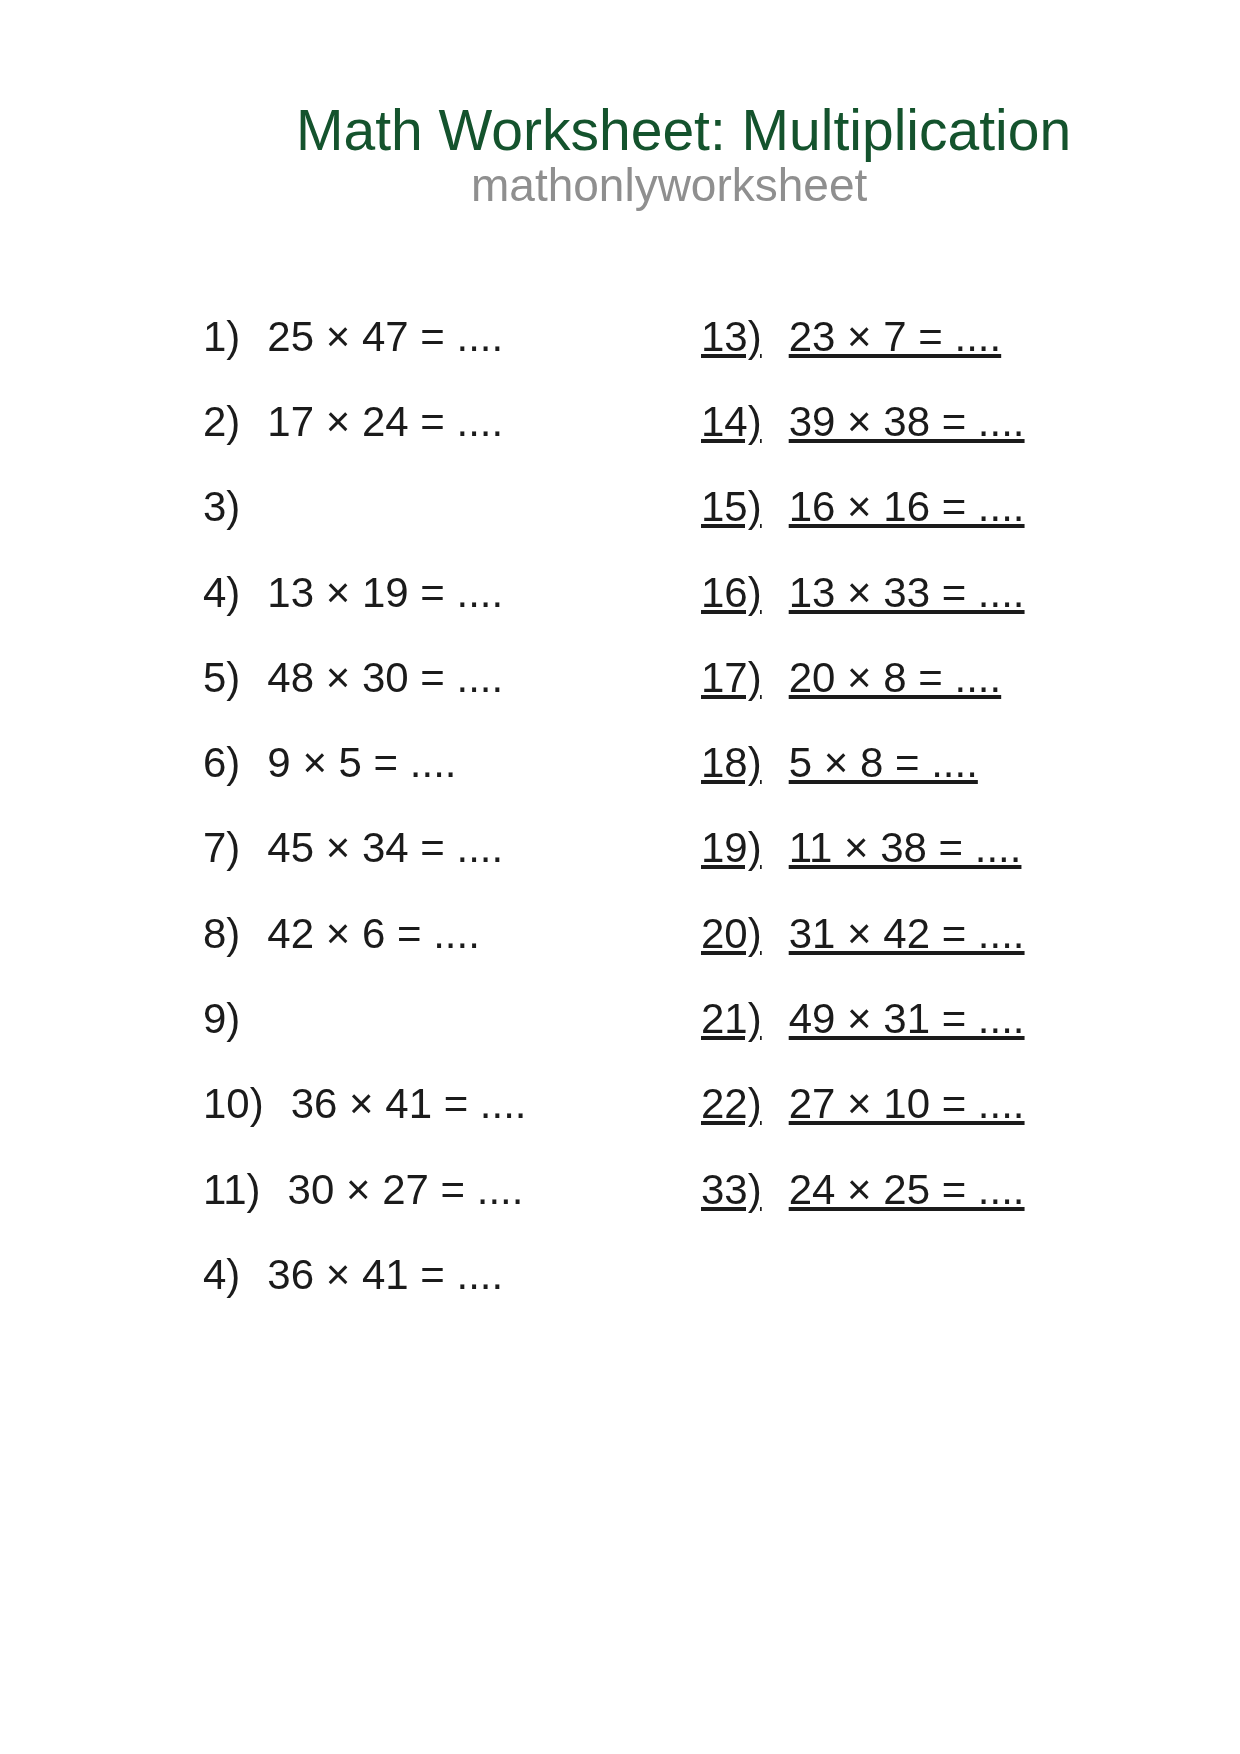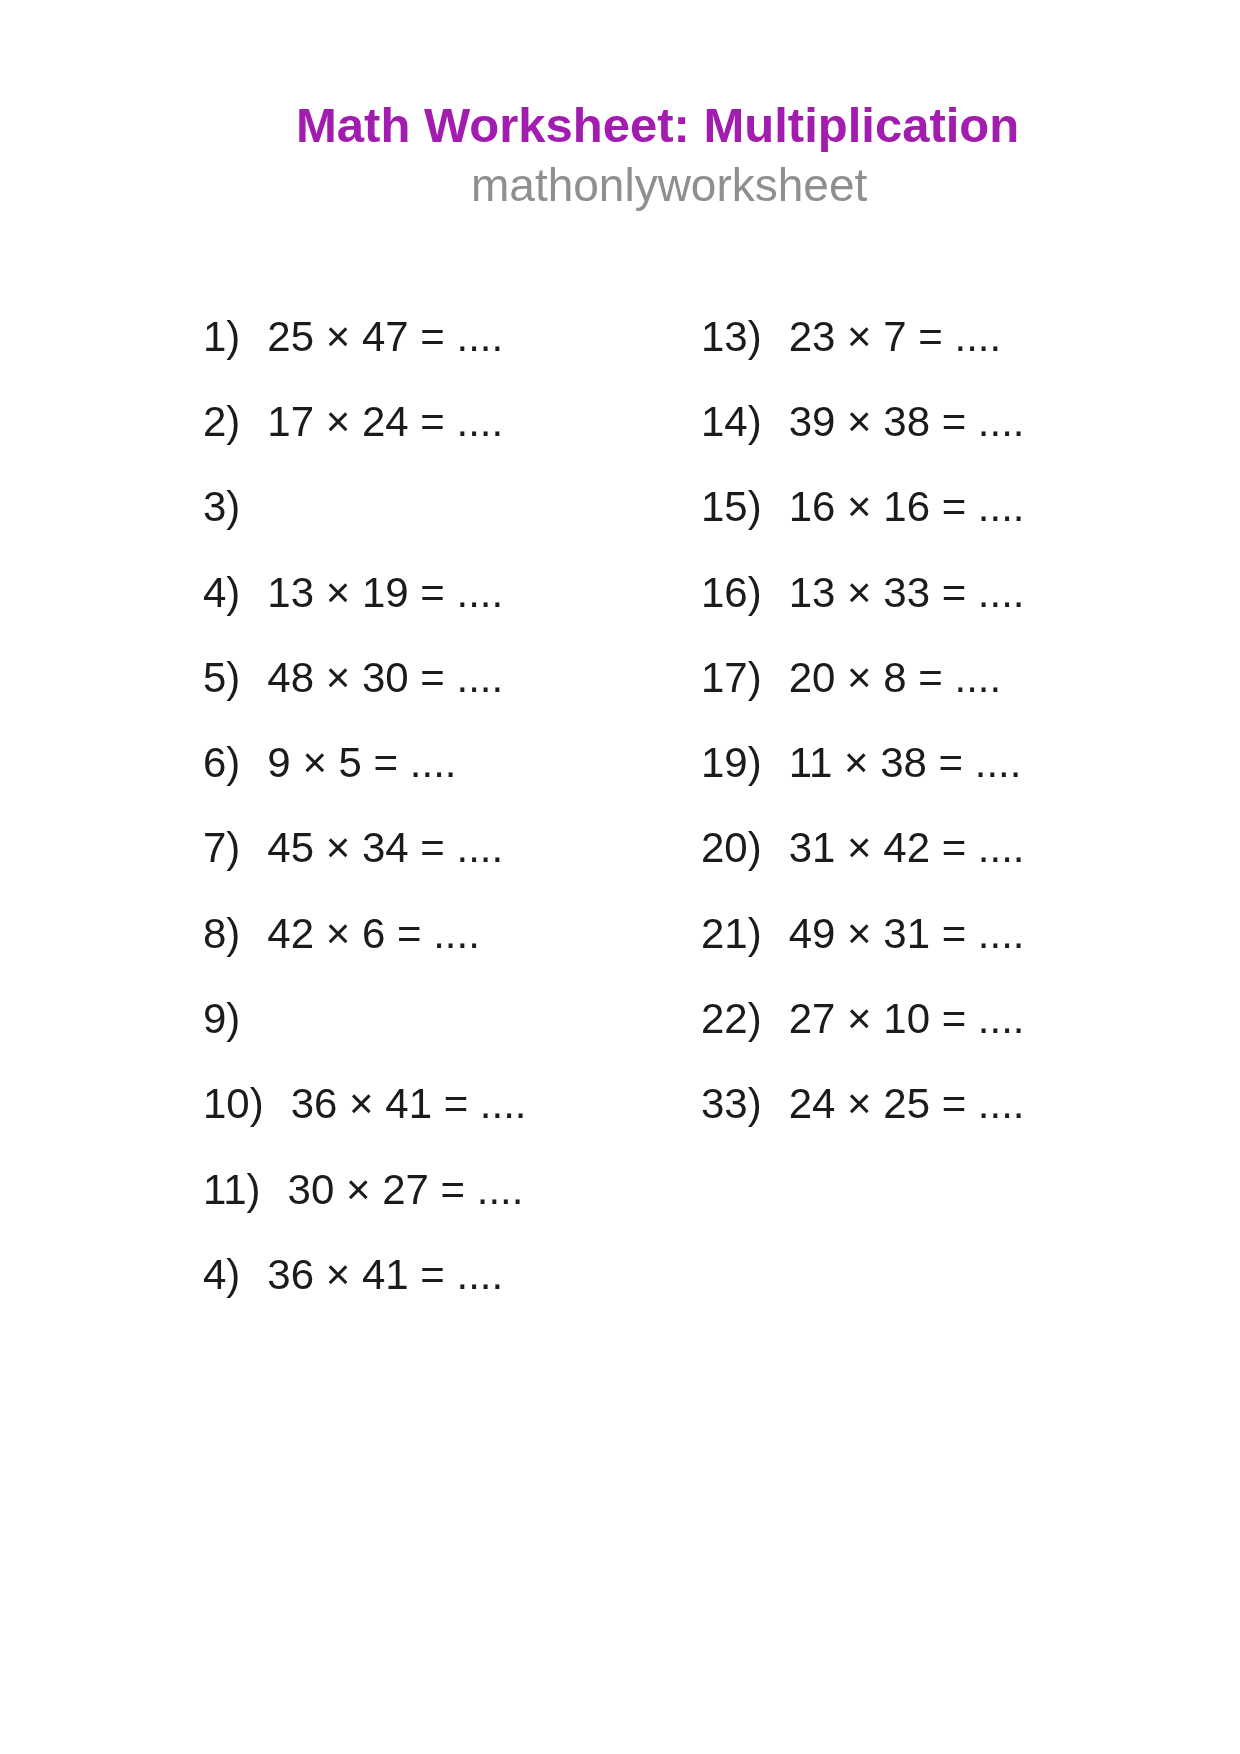--- a/index.html
+++ b/index.html
@@ -10,41 +10,41 @@
     font-family: "Liberation Sans", sans-serif;
     color: #1b1b1b;
     position: relative;
     overflow: hidden;
   }
   .page-title {
     position: absolute;
     left: 296px;
     top: 99px;
     margin: 0;
-    font-size: 49px;
-    font-weight: 700;
+    font-size: 57px;
+    font-weight: 400;
     line-height: 1.1;
     white-space: nowrap;
-    color: #a21caf;
+    color: #14532d;
   }
   .page-subtitle {
     position: absolute;
     left: 471px;
     top: 160px;
     font-size: 46px;
     line-height: 1.1;
     white-space: nowrap;
     color: #8f8f8f;
   }
   .col {
     position: absolute;
     top: 294px;
   }
   .col-left  { left: 203px; }
-  .col-right { left: 701px; }
+  .col-right { left: 701px; text-decoration: underline; }
   .row {
     height: 85.3px;
     display: flex;
     align-items: center;
     gap: 27px;
     font-size: 42px;
     line-height: 1;
     white-space: nowrap;
   }
   .num, .expr { display: inline-block; }
@@ -121,20 +121,24 @@
       </div>
       <div class="row">
         <span class="num">16)</span>
         <span class="expr">13 × 33 = ....</span>
       </div>
       <div class="row">
         <span class="num">17)</span>
         <span class="expr">20 × 8 = ....</span>
       </div>
       <div class="row">
+        <span class="num">18)</span>
+        <span class="expr">5 × 8 = ....</span>
+      </div>
+      <div class="row">
         <span class="num">19)</span>
         <span class="expr">11 × 38 = ....</span>
       </div>
       <div class="row">
         <span class="num">20)</span>
         <span class="expr">31 × 42 = ....</span>
       </div>
       <div class="row">
         <span class="num">21)</span>
         <span class="expr">49 × 31 = ....</span>

